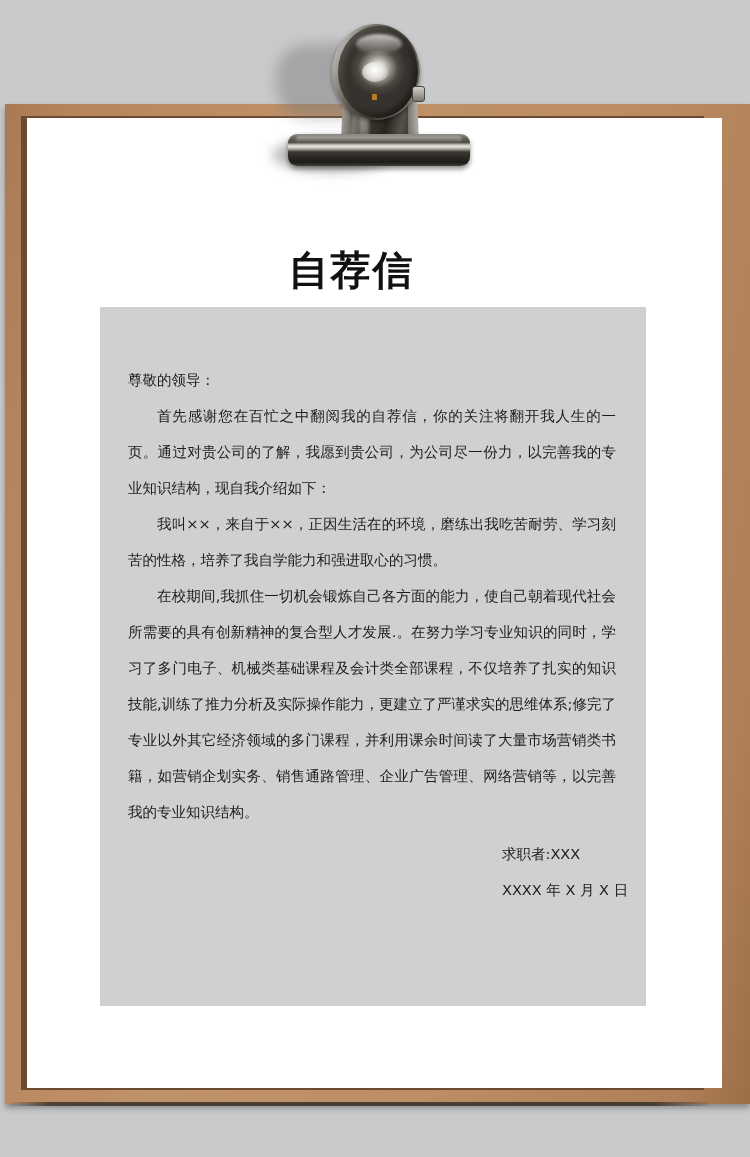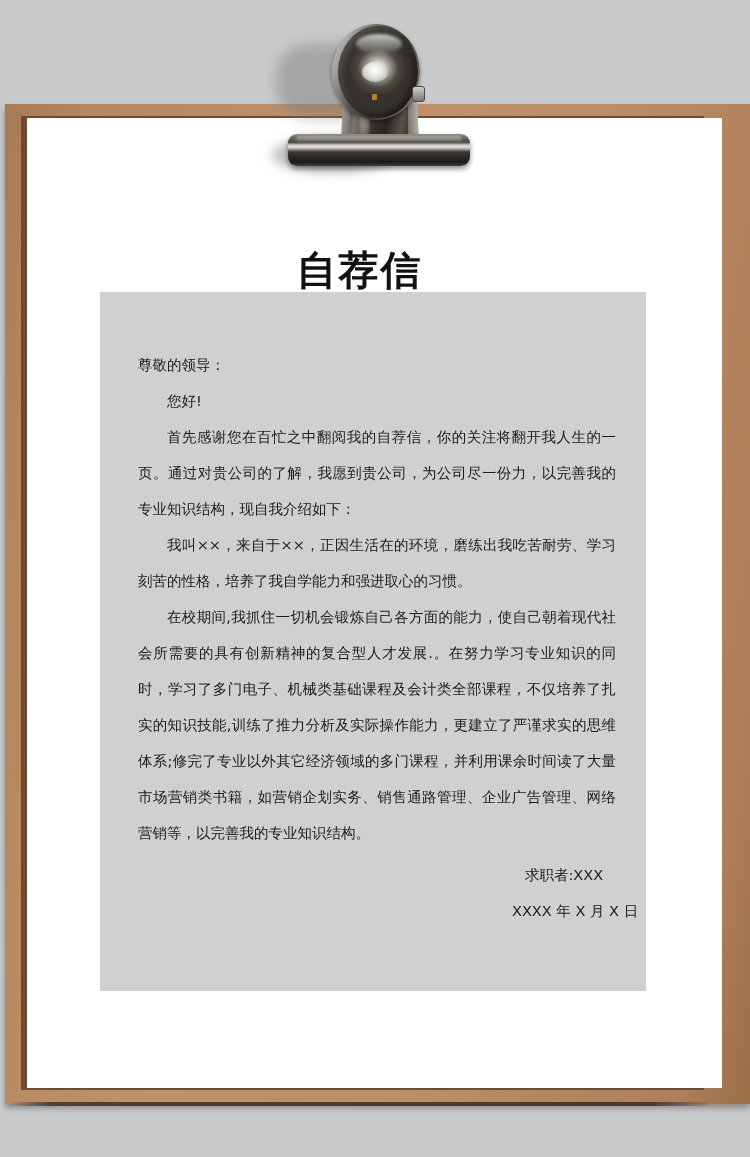--- a/index.html
+++ b/index.html
@@ -200,51 +200,51 @@
     width: 166px;
     height: 7px;
     border-radius: 6px;
     background: linear-gradient(to bottom, rgba(255,255,255,0.45), rgba(255,255,255,0));
     filter: blur(1px);
   }
 
   
   #doc-title {
     position: absolute;
-    left: 12px;
+    left: 4px;
     top: 243px;
     width: 695px;
     text-align: center;
     font-size: 40px;
     font-weight: bold;
     color: #111111;
     letter-spacing: 2px;
     font-family: "DejaVu Sans", "Liberation Sans", sans-serif;
   }
   #letter-body {
     position: absolute;
     left: 100px;
-    top: 292px;
+    top: 307px;
     width: 546px;
     height: 699px;
     background: #d0d0d0;
     box-sizing: border-box;
-    padding: 55px 30px 20px 38px;
+    padding: 55px 30px 20px 28px;
   }
   .p {
     font-size: 14.5px;
     line-height: 36px;
     color: #1c1c1c;
     margin: 0;
     text-align: justify;
     font-family: "DejaVu Sans", "Liberation Sans", sans-serif;
   }
   .indent { text-indent: 2em; }
   .sig {
-    text-align: center;
+    text-align: left;
     margin-left: 374px;
     white-space: nowrap;
   }
   .gap-sm { height: 6px; }
 </style>
 </head>
 <body>
 
 <div id="clipboard"></div>
 <div id="clipboard-inner-edge"></div>
@@ -266,20 +266,19 @@
   <div class="clip-dot"></div>
   <div class="clip-rivet"></div>
   <div class="clip-jaw"></div>
   <div class="clip-jaw-top-hl"></div>
 </div>
 
 <div id="doc-title">自荐信</div>
 
 <div id="letter-body">
   <p class="p">尊敬的领导：</p>
-  <p class="p indent">您好!</p>
   <p class="p indent">首先感谢您在百忙之中翻阅我的自荐信，你的关注将翻开我人生的一页。通过对贵公司的了解，我愿到贵公司，为公司尽一份力，以完善我的专业知识结构，现自我介绍如下：</p>
   <p class="p indent">我叫××，来自于××，正因生活在的环境，磨练出我吃苦耐劳、学习刻苦的性格，培养了我自学能力和强进取心的习惯。</p>
   <p class="p indent">在校期间,我抓住一切机会锻炼自己各方面的能力，使自己朝着现代社会所需要的具有创新精神的复合型人才发展.。在努力学习专业知识的同时，学习了多门电子、机械类基础课程及会计类全部课程，不仅培养了扎实的知识技能,训练了推力分析及实际操作能力，更建立了严谨求实的思维体系;修完了专业以外其它经济领域的多门课程，并利用课余时间读了大量市场营销类书籍，如营销企划实务、销售通路管理、企业广告管理、网络营销等，以完善我的专业知识结构。</p>
   <div class="gap-sm"></div>
   <p class="p sig">求职者:XXX</p>
   <p class="p sig">XXXX 年 X 月 X 日</p>
 </div>
 
 </body></html>

